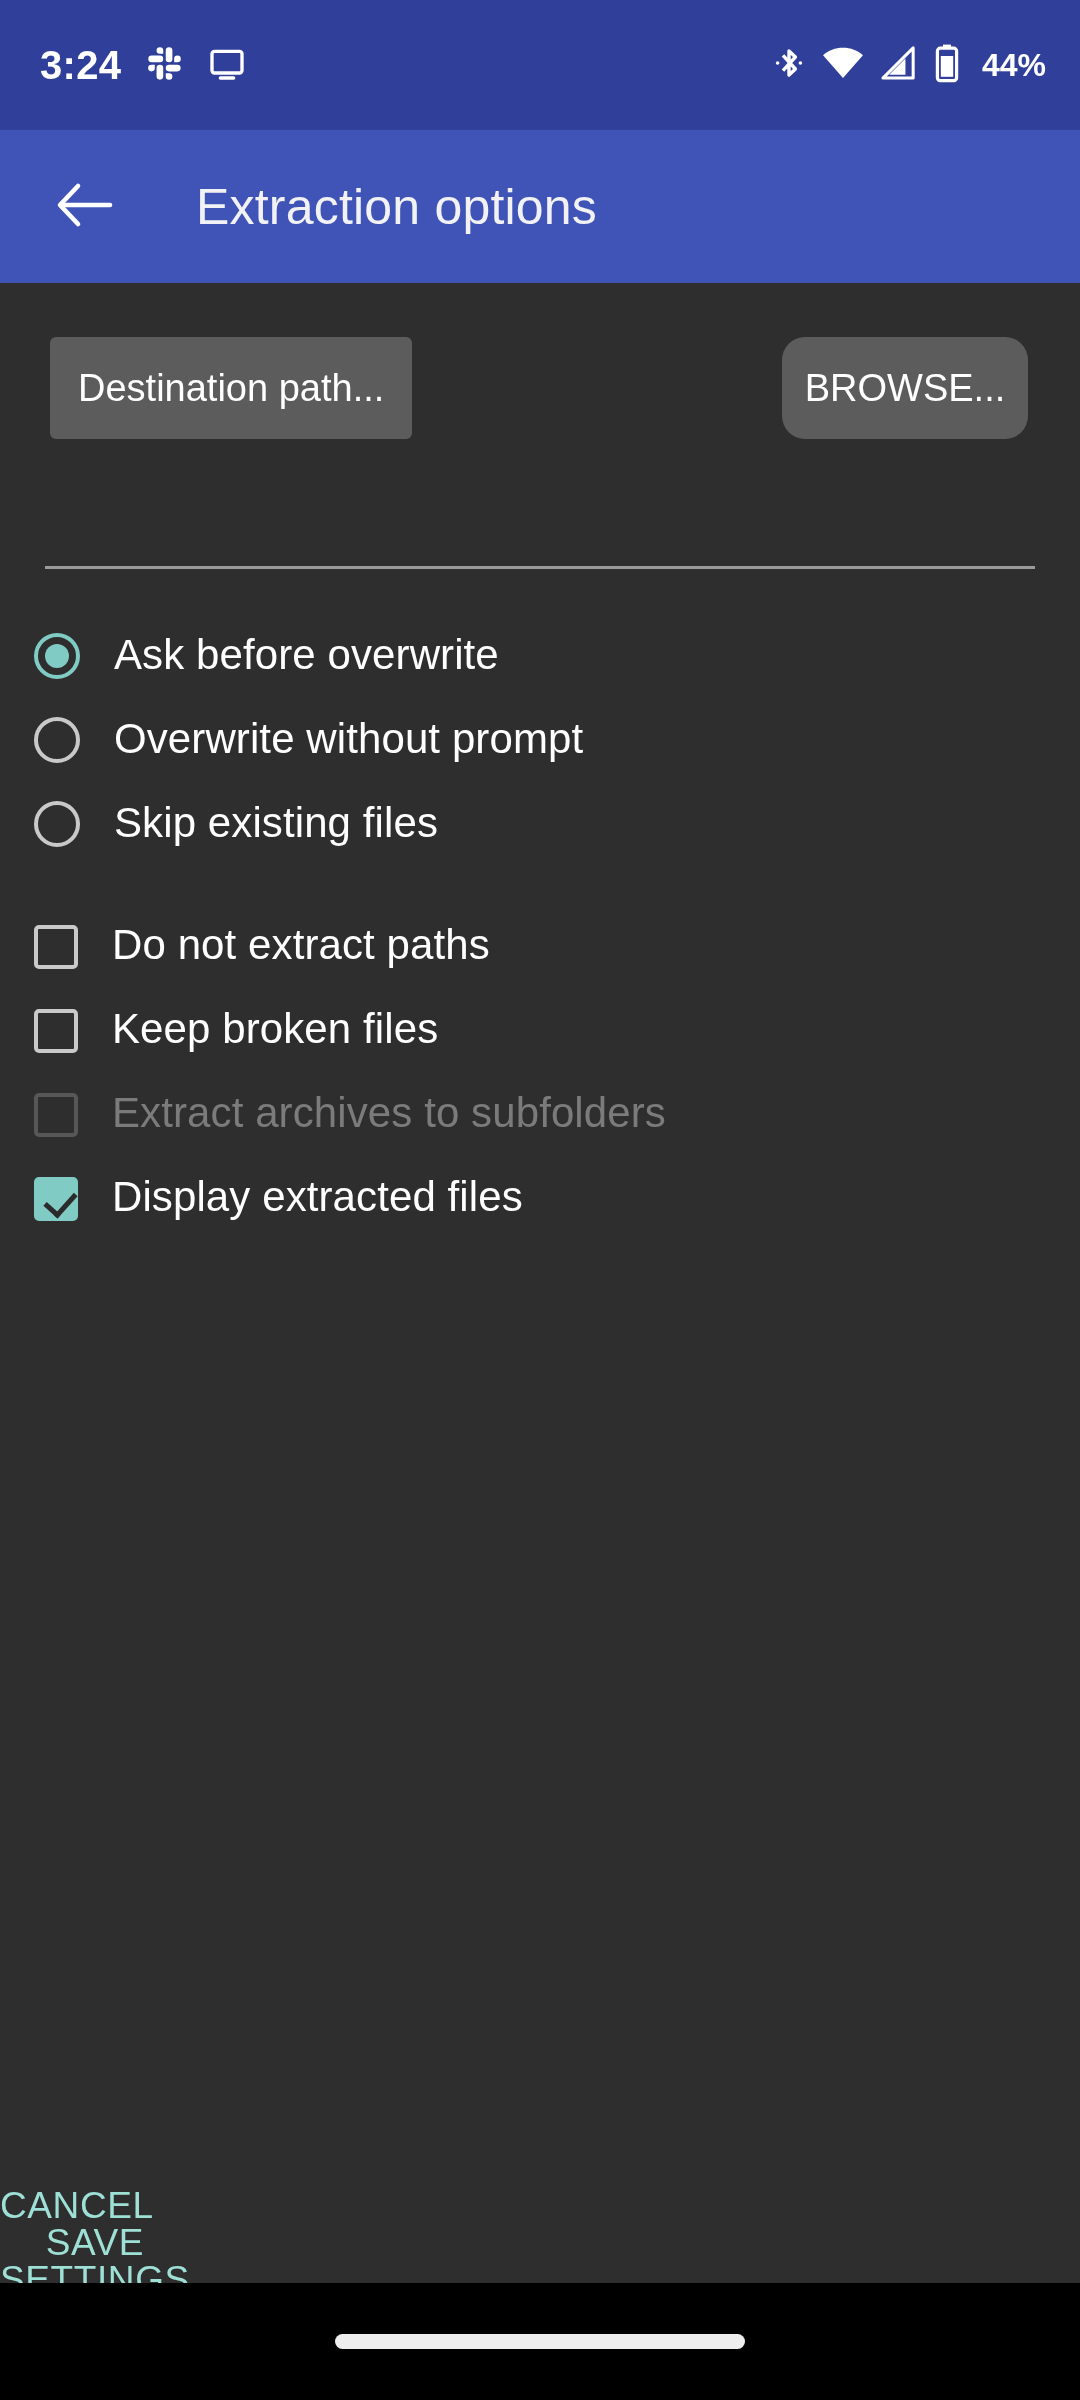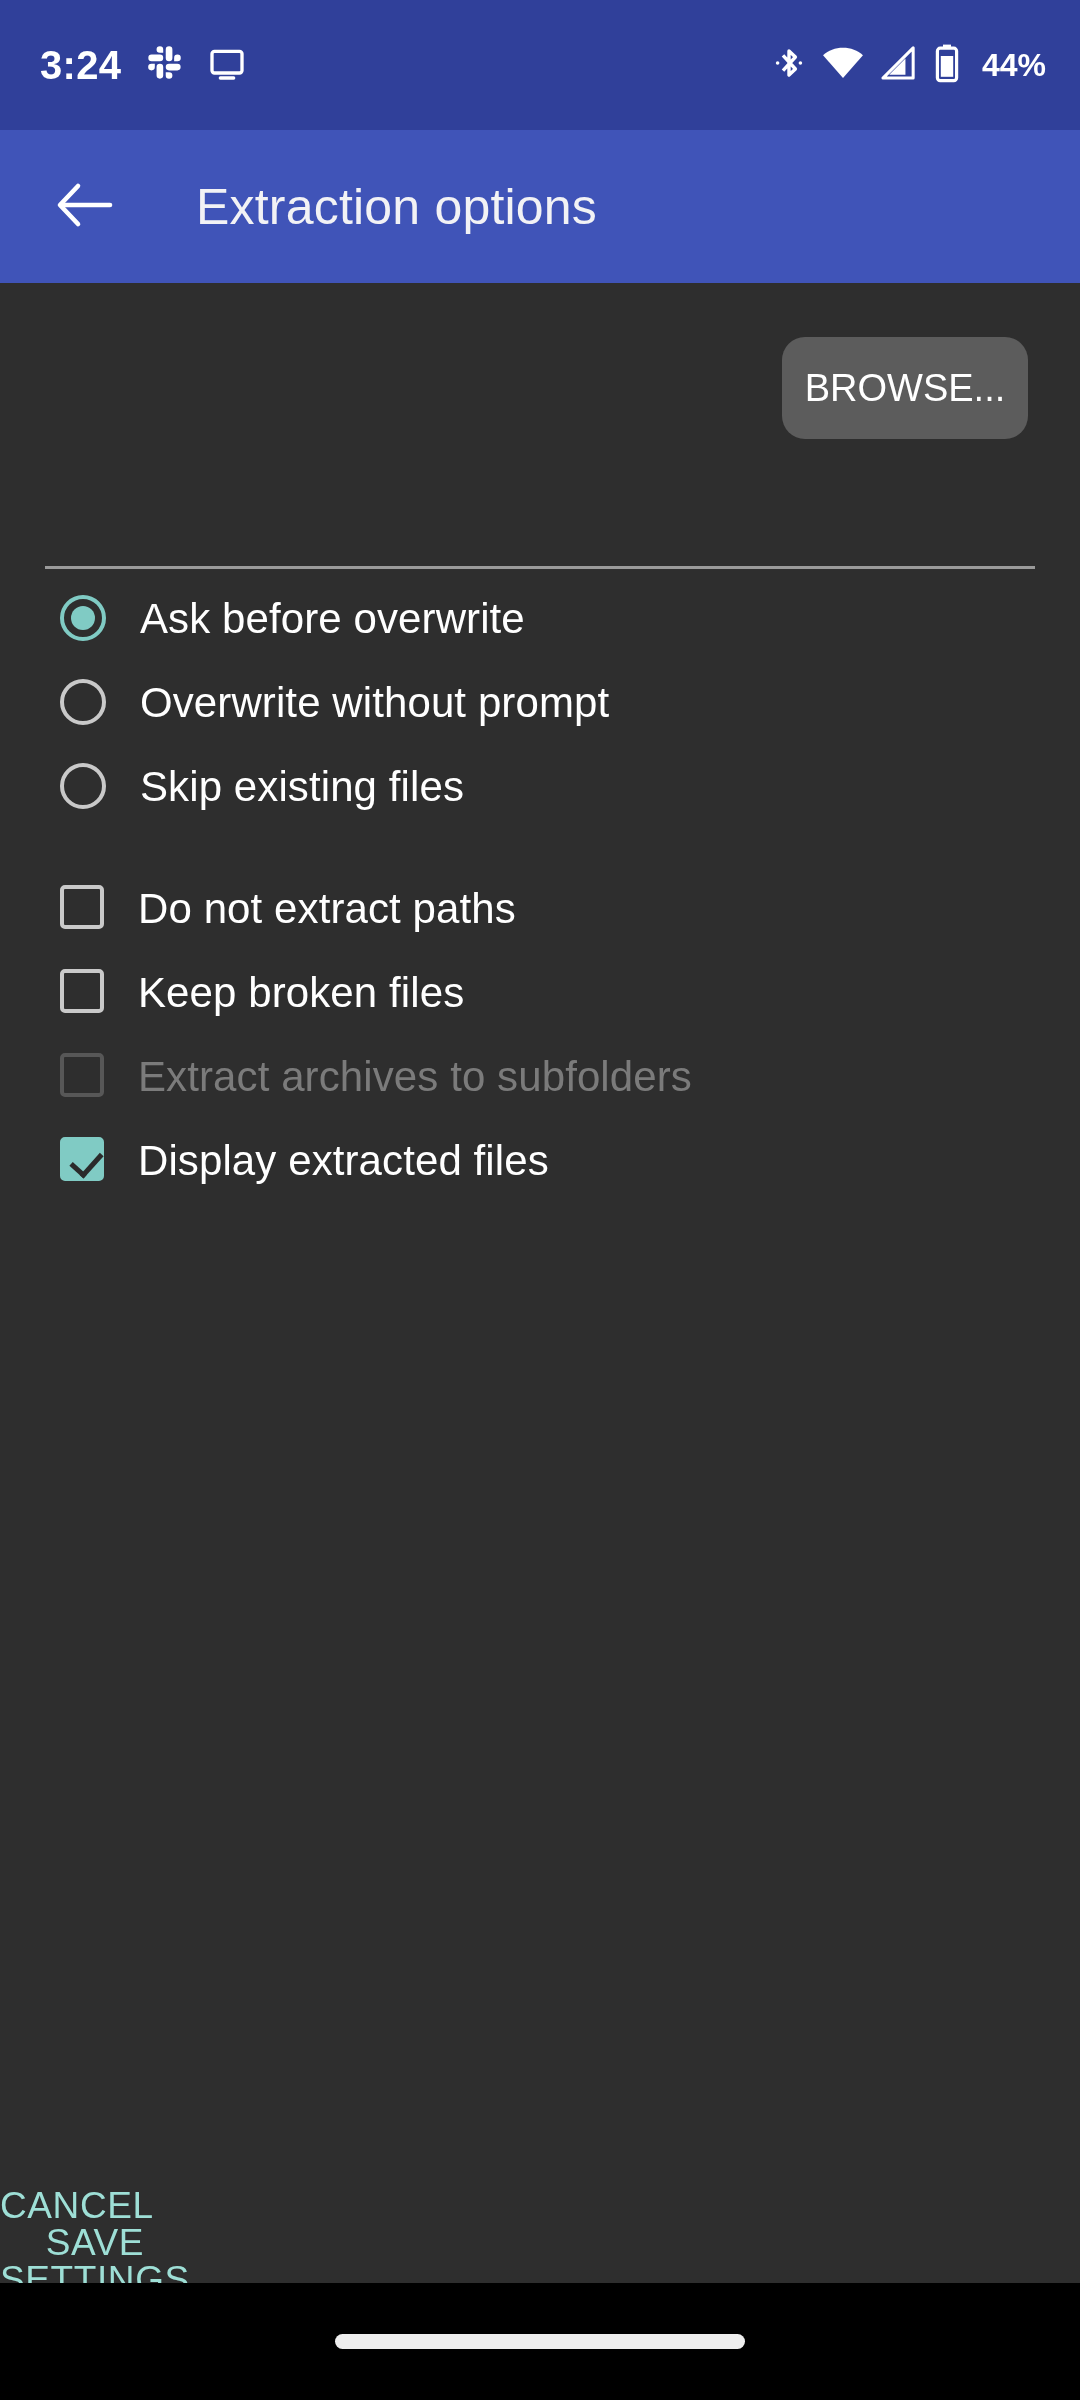--- a/index.html
+++ b/index.html
@@ -11,21 +11,21 @@
   }
   .screen { position:relative; width:1080px; height:2400px; background:#2e2e2e; }
 
   
   .status-bar {
     position:absolute; top:0; left:0; width:1080px; height:130px;
     background:#30409a;
     display:flex; align-items:center; justify-content:space-between;
     padding:0 34px 0 40px;
   }
-  .status-left { display:flex; gap:24px; }
+  .status-left { display:flex; align-items:center; gap:24px; }
   .status-clock { color:#fff; font-size:40px; font-weight:600; letter-spacing:.3px; }
   .status-right { display:flex; align-items:center; gap:16px; }
   .status-battery-pct { color:#fff; font-size:32px; font-weight:600; margin-left:6px; }
   .sicon { display:block; }
 
   
   .app-bar {
     position:absolute; top:130px; left:0; width:1080px; height:153px;
     background:#4054b8;
     display:flex; align-items:center; padding-left:48px;gap:20px;
@@ -64,22 +64,22 @@
   .path-underline {
     position:absolute; bottom:0; left:0; width:990px; height:3px; background:#9a9a9a;
   }
 
   
   .opt-group { position:absolute; left:0; width:1080px; }
   .radios { top:312px; }
   .checks  { top:602px; }
 
   .opt-row {
-    display:flex; align-items:flex-start;
-    height:84px; padding-left:60px;
+    display:flex; align-items:flex-end;
+    height:84px; padding-left:34px;
   }
   .opt-label { font-size:42px; color:#ffffff; letter-spacing:.1px; }
   .opt-row.disabled .opt-label { color:#7b7b7b; }
 
   
   .radio {
     width:46px; height:46px; border-radius:50%;
     border:4px solid #c9c9c9; box-sizing:border-box;
     display:flex; align-items:center; justify-content:center;
     flex:0 0 auto; margin-right:34px;
@@ -191,20 +191,21 @@
           <polyline points="11,2 2,11.5 11,21"></polyline>
         </svg>
       </span>
     </div>
     <div class="app-title">Extraction options</div>
   </div>
 
   <div class="content">
 
     <div class="path-row">
+      <button class="btn-gray btn-dest">Destination path...</button>
       <button class="btn-gray btn-browse">BROWSE...</button>
     </div>
 
     <div class="path-field">
       <div class="path-underline"></div>
     </div>
 
     <div class="opt-group radios">
       <div class="opt-row">
         <span class="radio checked"></span>

